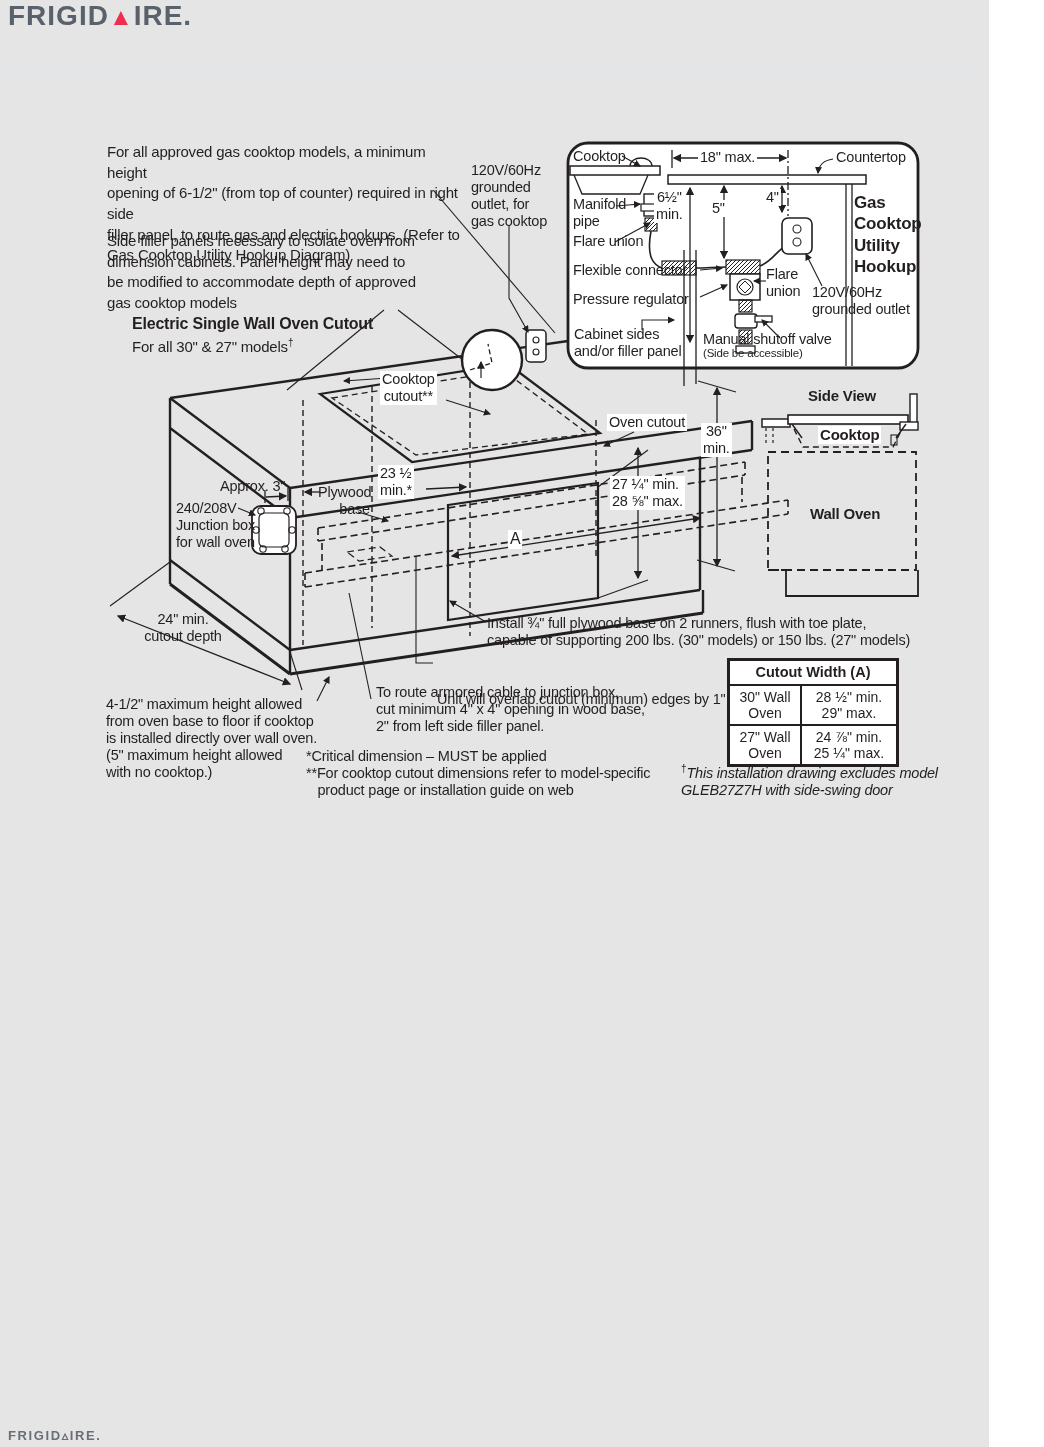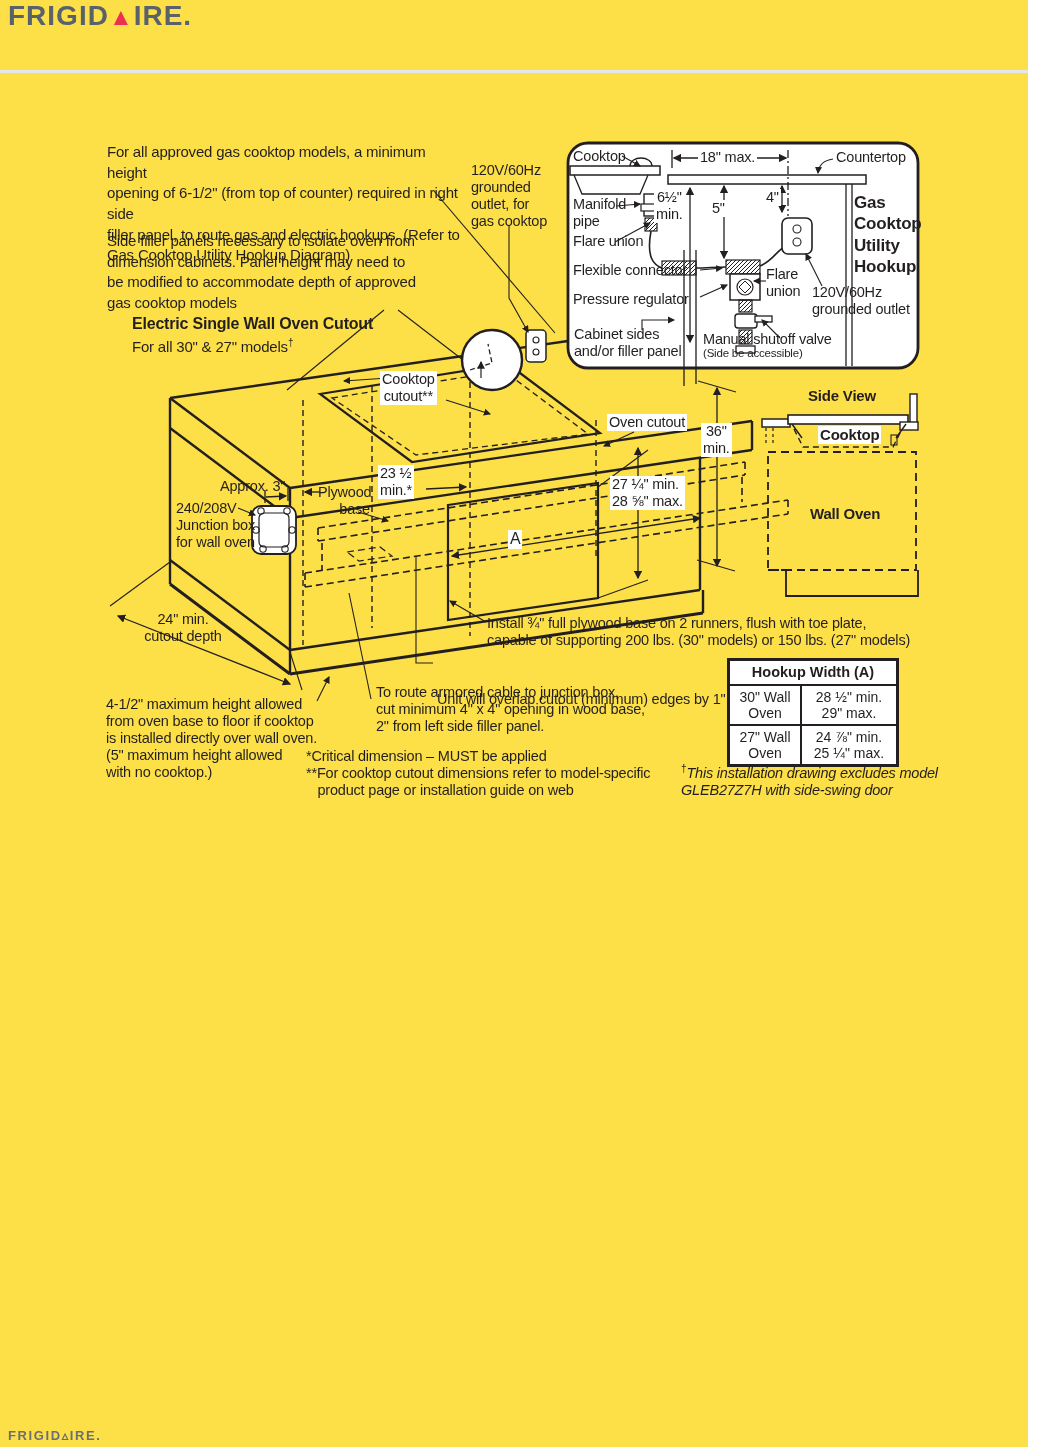--- a/index.html
+++ b/index.html
@@ -1,17 +1,17 @@
 <!DOCTYPE html>
 <html><head>
 <meta charset="utf-8">
 <style>
   html,body{margin:0;padding:0;background:#ffffff;}
-  .page{position:relative;width:1028px;height:1447px;background:#fde047;
-        font-family:"Liberation Sans",sans-serif;color:#231f20;overflow:hidden;}
+  .page{position:relative;width:952px;height:1447px;background:#e5e5e5;
+        font-family:"Liberation Sans",sans-serif;color:#231f20;overflow:hidden;padding-left:37px;}
   .logo{position:absolute;left:8px;top:0px;font-weight:bold;font-size:28px;
         letter-spacing:1px;color:#59626b;}
   .logo .tri{color:#ee2f52;font-size:24px;}
   .divider{position:absolute;left:0;top:70px;width:1044px;height:3px;background:#e3e7e9;}
   .lbl{position:absolute;white-space:pre-line;font-size:14.5px;line-height:1.17;
        letter-spacing:-0.2px;color:#231f20;}
   .para{font-size:15px;line-height:1.38;}
   .b{font-weight:bold;}
   .ctr{text-align:center;}
   .rt{text-align:right;}
@@ -307,21 +307,21 @@
 **For cooktop cutout dimensions refer to model-specific
 &nbsp;&nbsp;&nbsp;product page or installation guide on web</div>
   <div class="lbl" style="left:681px;top:763px;"><span class="sup">†</span><span class="it" style="white-space:pre-line;">This installation drawing excludes model
 GLEB27Z7H with side-swing door</span></div>
 
   <div class="lbl b" style="left:808px;top:387px;font-size:15px;">Side View</div>
   <div class="lbl b wbg ctr" style="left:818px;top:426px;font-size:15px;">Cooktop</div>
   <div class="lbl b ctr" style="left:810px;top:505px;font-size:15px;">Wall Oven</div>
 
   <div class="cut-table">
-    <div class="hdr">Hookup Width (A)</div>
+    <div class="hdr">Cutout Width (A)</div>
     <div class="row">
       <div class="c1">30" Wall
 Oven</div>
       <div class="c2">28 ½" min.
 29" max.</div>
     </div>
     <div class="row">
       <div class="c1">27" Wall
 Oven</div>
       <div class="c2">24 ⅞" min.

